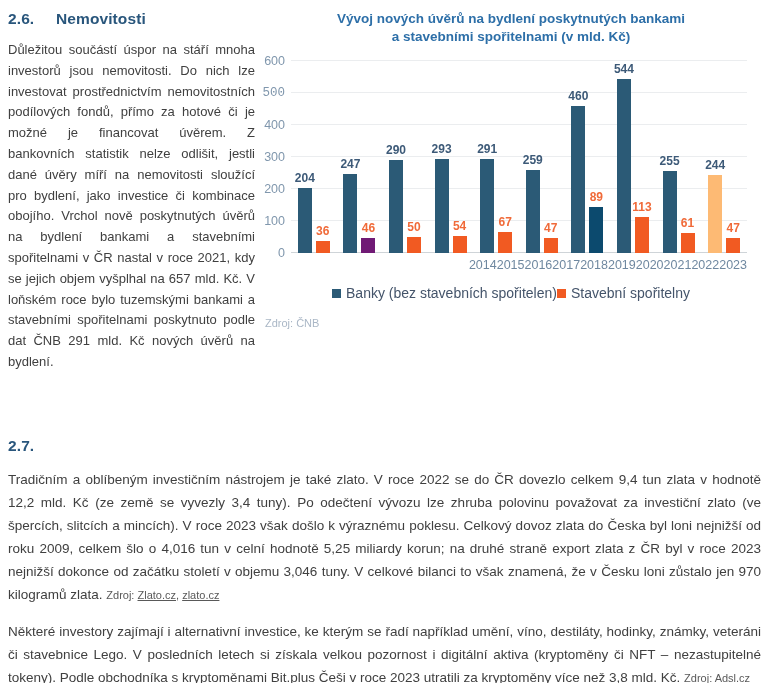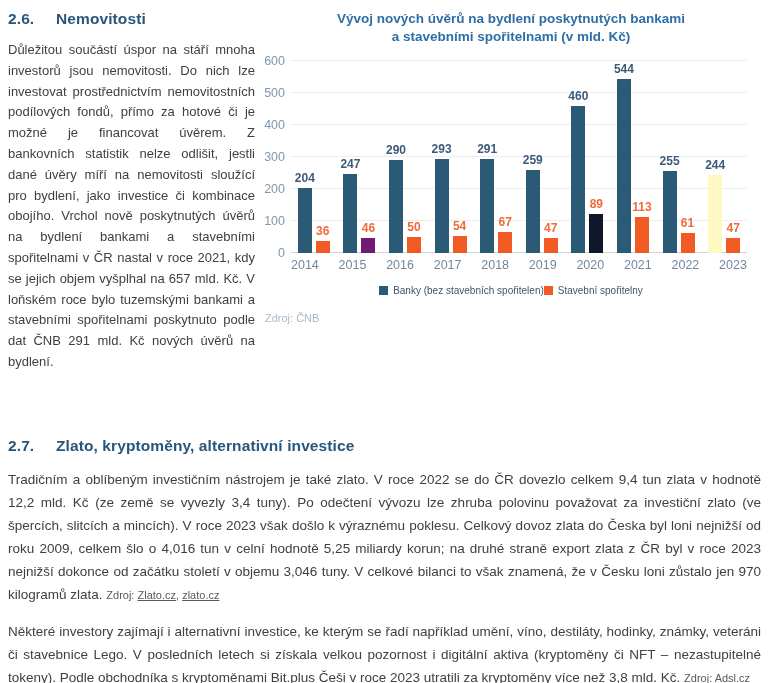--- a/index.html
+++ b/index.html
@@ -30,23 +30,23 @@
   
   .chart-title { text-align:center; color:#2d6fa8; font-size:13.5px; font-weight:bold; line-height:18px; }
   .plot { position:relative; height:192px; margin:15px 14px 0 30px; }
   .gridline { position:absolute; left:0; right:0; height:1px; background:#ebedef; }
   .gridline.zero { background:#cfd4d8; }
   .ylab { position:absolute; left:-34px; width:28px; text-align:right; font-size:12.5px; color:#8097ad; }
   .bars { position:absolute; left:0; right:0; top:0; bottom:0; display:flex; justify-content:space-around; align-items:flex-end; }
   .bar-group { display:flex; align-items:flex-end; gap:4px; }
   .bar { width:14px; position:relative; }
   .bar .val { position:absolute; top:-17px; left:50%; transform:translateX(-50%); font-size:12px; font-weight:bold; white-space:nowrap; }
-  .xlabels { display:flex; justify-content:space-between; margin:5px 14px 0 30px; font-size:12.5px; color:#6f88a0; }
+  .xlabels { display:flex; justify-content:flex-end; margin:5px 14px 0 30px; font-size:12.5px; color:#6f88a0; }
   .xlabels div { text-align:center; }
-  .legend { display:flex; justify-content:center; margin-top:13px; font-size:10px; color:#44546a; }
+  .legend { display:flex; justify-content:center; margin-top:13px; font-size:14px; color:#44546a; }
   .legend-item { display:flex; align-items:center; }
   .legend-sq { width:9px; height:9px; margin-right:5px; flex:0 0 9px; }
   .chart-source { margin-top:16px; margin-left:4px; font-size:11px; color:#aab7c6; }
 
   
   .section-27 { margin-top:64px; }
   .para-27 {
     margin-top:13px;
     font-size:13.5px;
     line-height:23px;
@@ -74,21 +74,21 @@
           <div class="ylab" style="bottom: -7px;">0</div>
           <div class="gridline" style="bottom: 32px;"></div>
           <div class="ylab" style="bottom: 25px;">100</div>
           <div class="gridline" style="bottom: 64px;"></div>
           <div class="ylab" style="bottom: 57px;">200</div>
           <div class="gridline" style="bottom: 96px;"></div>
           <div class="ylab" style="bottom: 89px;">300</div>
           <div class="gridline" style="bottom: 128px;"></div>
           <div class="ylab" style="bottom: 121px;">400</div>
           <div class="gridline" style="bottom: 160px;"></div>
-          <div class="ylab" style="bottom: 153px;">500</div>
+          <div class="ylab" style="bottom: 153px; font-family: Liberation Mono, monospace;">500</div>
           <div class="gridline" style="bottom: 192px;"></div>
           <div class="ylab" style="bottom: 185px;">600</div>
           <div class="bars">
             <div class="bar-group">
               <div class="bar" style="height: 65.28px; background: rgb(43, 90, 118);">
                 <span class="val" style="color: rgb(61, 90, 120);">204</span>
               </div>
               <div class="bar" style="height: 11.52px; background: rgb(241, 90, 34);">
                 <span class="val" style="color: rgb(240, 106, 57);">36</span>
               </div>
@@ -130,42 +130,42 @@
                 <span class="val" style="color: rgb(61, 90, 120);">259</span>
               </div>
               <div class="bar" style="height: 15.04px; background: rgb(241, 90, 34);">
                 <span class="val" style="color: rgb(240, 106, 57);">47</span>
               </div>
             </div>
             <div class="bar-group">
               <div class="bar" style="height: 147.2px; background: rgb(43, 90, 118);">
                 <span class="val" style="color: rgb(61, 90, 120);">460</span>
               </div>
-              <div class="bar" style="height: 39px; background: #0f172a;">
+              <div class="bar" style="height: 46px; background: #0c4a6e;">
                 <span class="val" style="color: rgb(240, 106, 57);">89</span>
               </div>
             </div>
             <div class="bar-group">
               <div class="bar" style="height: 174.08px; background: rgb(43, 90, 118);">
                 <span class="val" style="color: rgb(61, 90, 120);">544</span>
               </div>
               <div class="bar" style="height: 36.16px; background: rgb(241, 90, 34);">
                 <span class="val" style="color: rgb(240, 106, 57);">113</span>
               </div>
             </div>
             <div class="bar-group">
               <div class="bar" style="height: 81.6px; background: rgb(43, 90, 118);">
                 <span class="val" style="color: rgb(61, 90, 120);">255</span>
               </div>
               <div class="bar" style="height: 19.52px; background: rgb(241, 90, 34);">
                 <span class="val" style="color: rgb(240, 106, 57);">61</span>
               </div>
             </div>
             <div class="bar-group">
-              <div class="bar" style="height: 78.08px; background: #fef9c3;">
+              <div class="bar" style="height: 78.08px; background: #fdba74;">
                 <span class="val" style="color: rgb(61, 90, 120);">244</span>
               </div>
               <div class="bar" style="height: 15.04px; background: rgb(241, 90, 34);">
                 <span class="val" style="color: rgb(240, 106, 57);">47</span>
               </div>
             </div>
           </div>
         </div>
 
       <div class="xlabels" id="xlabels">
@@ -201,21 +201,20 @@
     </div>
 
     <p class="para-26">Důležitou součástí úspor na stáří mnoha investorů jsou nemovitosti. Do nich lze investovat prostřednictvím nemovitostních podílových fondů, přímo za hotové či je možné je financovat úvěrem. Z bankovních statistik nelze odlišit, jestli dané úvěry míří na nemovitosti sloužící pro bydlení, jako investice či kombinace obojího. Vrchol nově poskytnutých úvěrů na bydlení bankami a stavebními spořitelnami v ČR nastal v roce 2021, kdy se jejich objem vyšplhal na 657 mld. Kč. V loňském roce bylo tuzemskými bankami a stavebními spořitelnami poskytnuto podle dat ČNB 291 mld. Kč nových úvěrů na bydlení.</p>
 
     <div class="clear"></div>
   </div>
 
   <div class="section-27">
     <div class="sec-heading">
       <span class="h-num">2.7.</span>
-      <span>Zlato, kryptoměny, alternativní investice</span>
     </div>
 
     <p class="para-27"><span>Tradičním a oblíbeným investičním nástrojem je také zlato. V roce 2022 se do ČR dovezlo celkem 9,4 tun zlata v hodnotě 12,2 mld. Kč (ze země se vyvezly 3,4 tuny). Po odečtení vývozu lze zhruba polovinu považovat za investiční zlato (ve špercích, slitcích a mincích). V roce 2023 však došlo k výraznému poklesu. Celkový dovoz zlata do Česka byl loni nejnižší od roku 2009, celkem šlo o 4,016 tun v celní hodnotě 5,25 miliardy korun; na druhé straně export zlata z ČR byl v roce 2023 nejnižší dokonce od začátku století v objemu 3,046 tuny. V celkové bilanci to však znamená, že v Česku loni zůstalo jen 970 kilogramů zlata.</span> <span class="inline-src"><span>Zdroj:</span> <span id="links1"><a href="#">Zlato.cz</a>, <a href="#">zlato.cz</a></span></span></p>
 
     <p class="para-27"><span>Některé investory zajímají i alternativní investice, ke kterým se řadí například umění, víno, destiláty, hodinky, známky, veteráni či stavebnice Lego. V posledních letech si získala velkou pozornost i digitální aktiva (kryptoměny či NFT – nezastupitelné tokeny). Podle obchodníka s kryptoměnami Bit.plus Češi v roce 2023 utratili za kryptoměny více než 3,8 mld. Kč.</span> <span class="inline-src"><span>Zdroj:</span> <span id="links2"><a href="#">Adsl.cz</a></span></span></p>
   </div>
 
 </div>
 
 </body></html>

